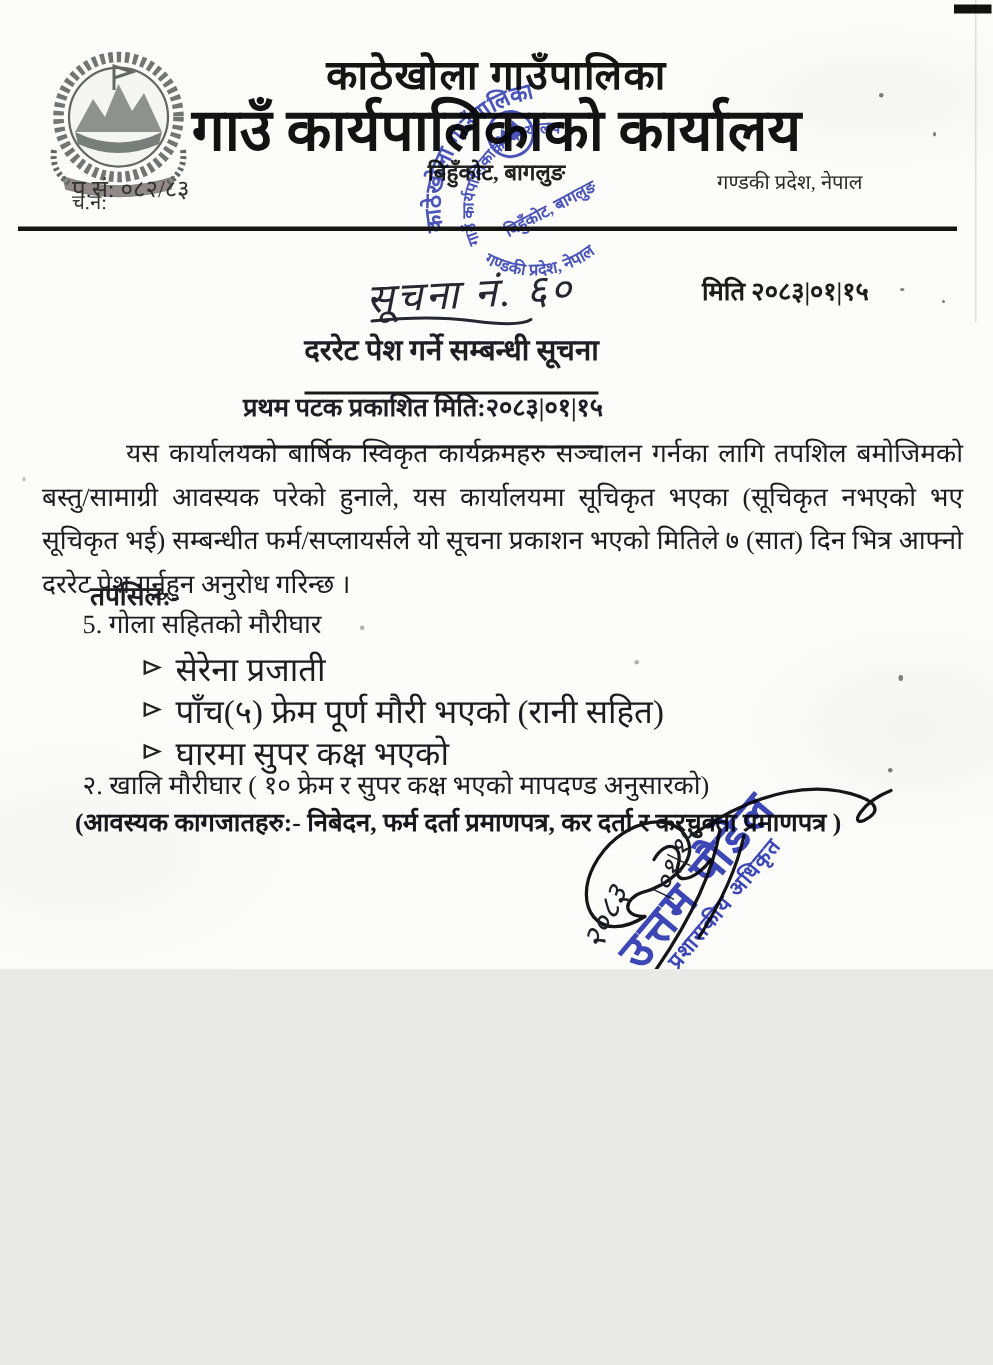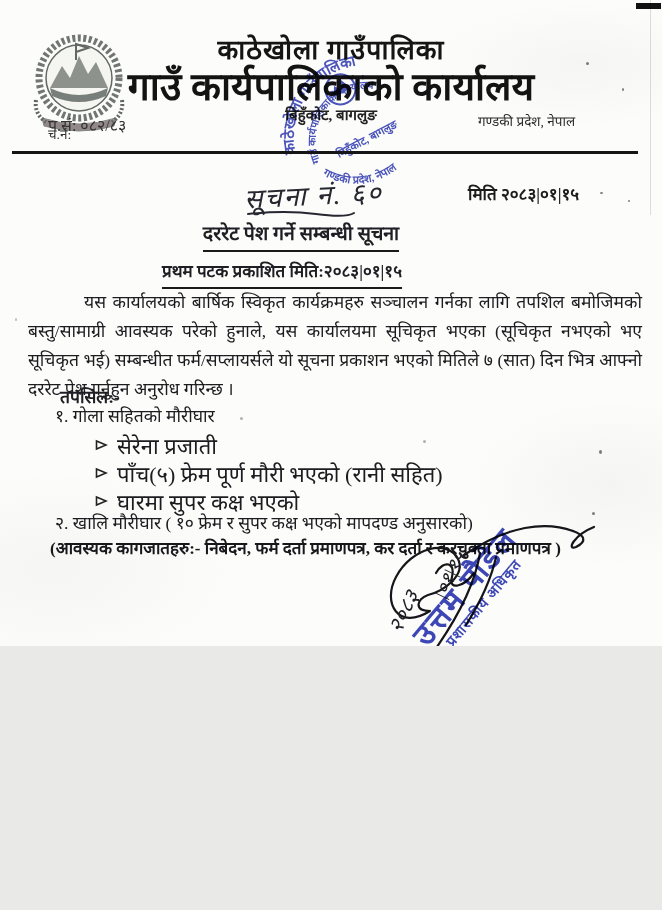--- a/index.html
+++ b/index.html
@@ -29,21 +29,21 @@
   
   .corner-mark{left:636px;top:3px;width:25px;height:6px;background:#111;}
   .edge-line{left:650px;top:0;width:1px;height:215px;background:rgba(0,0,0,0.12);}
   .speck{position:absolute;background:rgba(0,0,0,0.5);border-radius:50%;}
   .scratch{left:106px;top:752px;width:16px;height:2px;background:rgba(90,90,90,0.45);transform:rotate(28deg);}
   
   .hand-no{left:244px;top:176px;font-size:27px;font-style:italic;color:#262730;transform:rotate(-3deg);letter-spacing:2px;white-space:nowrap;}
   .hand-underline{left:246px;top:208px;}
   .print-date{left:468px;top:182px;font-size:17px;font-weight:700;color:#1c1c1c;white-space:nowrap;}
   .subject{left:0;right:60px;top:219px;text-align:center;font-size:19.5px;font-weight:700;}
-  .subject span, .published span{border-bottom:2px solid #1a1a1a;padding-bottom:6px;}
+  .subject span, .published span{border-bottom:2px solid #1a1a1a;padding-bottom:16px;}
   .published{left:150px;top:259px;font-size:17px;font-weight:700;margin-left:12px;}
   
   .paragraph{left:28px;top:288px;width:614px;font-size:17.5px;line-height:29px;text-align:justify;text-indent:56px;color:#1c1c20;}
   .list-heading{left:60px;top:384px;font-size:17.5px;font-weight:700;}
   .item{font-size:17.5px;color:#1c1c20;white-space:nowrap;}
   .item1{left:55px;top:403px;}
   .item2{left:55px;top:510px;}
   .sub{left:95px;font-size:22px;color:#1c1c20;white-space:nowrap;display:flex;align-items:center;gap:9px;}
   .sub1{top:430px;} .sub2{top:458px;} .sub3{top:486px;}
   .docs-note{left:50px;top:536px;font-size:17px;font-weight:700;color:#18181c;white-space:nowrap;}
@@ -113,21 +113,21 @@
   <div class="abs subject">
     <span>दररेट पेश गर्ने सम्बन्धी सूचना</span>
   </div>
   <div class="abs published">
     <span>प्रथम पटक प्रकाशित मिति:२०८३|०१|१५</span>
   </div>
 
   <div class="abs paragraph">यस कार्यालयको बार्षिक स्विकृत कार्यक्रमहरु सञ्चालन गर्नका लागि तपशिल बमोजिमको बस्तु/सामाग्री आवस्यक परेको हुनाले, यस कार्यालयमा सूचिकृत भएका (सूचिकृत नभएको भए सूचिकृत भई) सम्बन्धीत फर्म/सप्लायर्सले यो सूचना प्रकाशन भएको मितिले ७ (सात) दिन भित्र आफ्नो दररेट पेश गर्नुहुन अनुरोध गरिन्छ ।</div>
   <div class="abs list-heading">तपसिल:-</div>
 
-  <div class="abs item item1">१. गोला सहितको मौरीघार</div>
+  <div class="abs item item1">5. गोला सहितको मौरीघार</div>
 
   <div class="abs sub sub1">
     <svg width="13" height="12">
         <path d="M1.5 2 L11 6 L1.5 10 Z" fill="none" stroke="#222" stroke-width="1.6"></path>
       </svg>
     <span>सेरेना प्रजाती</span>
   </div>
   <div class="abs sub sub2">
     <svg width="13" height="12">
         <path d="M1.5 2 L11 6 L1.5 10 Z" fill="none" stroke="#222" stroke-width="1.6"></path>

